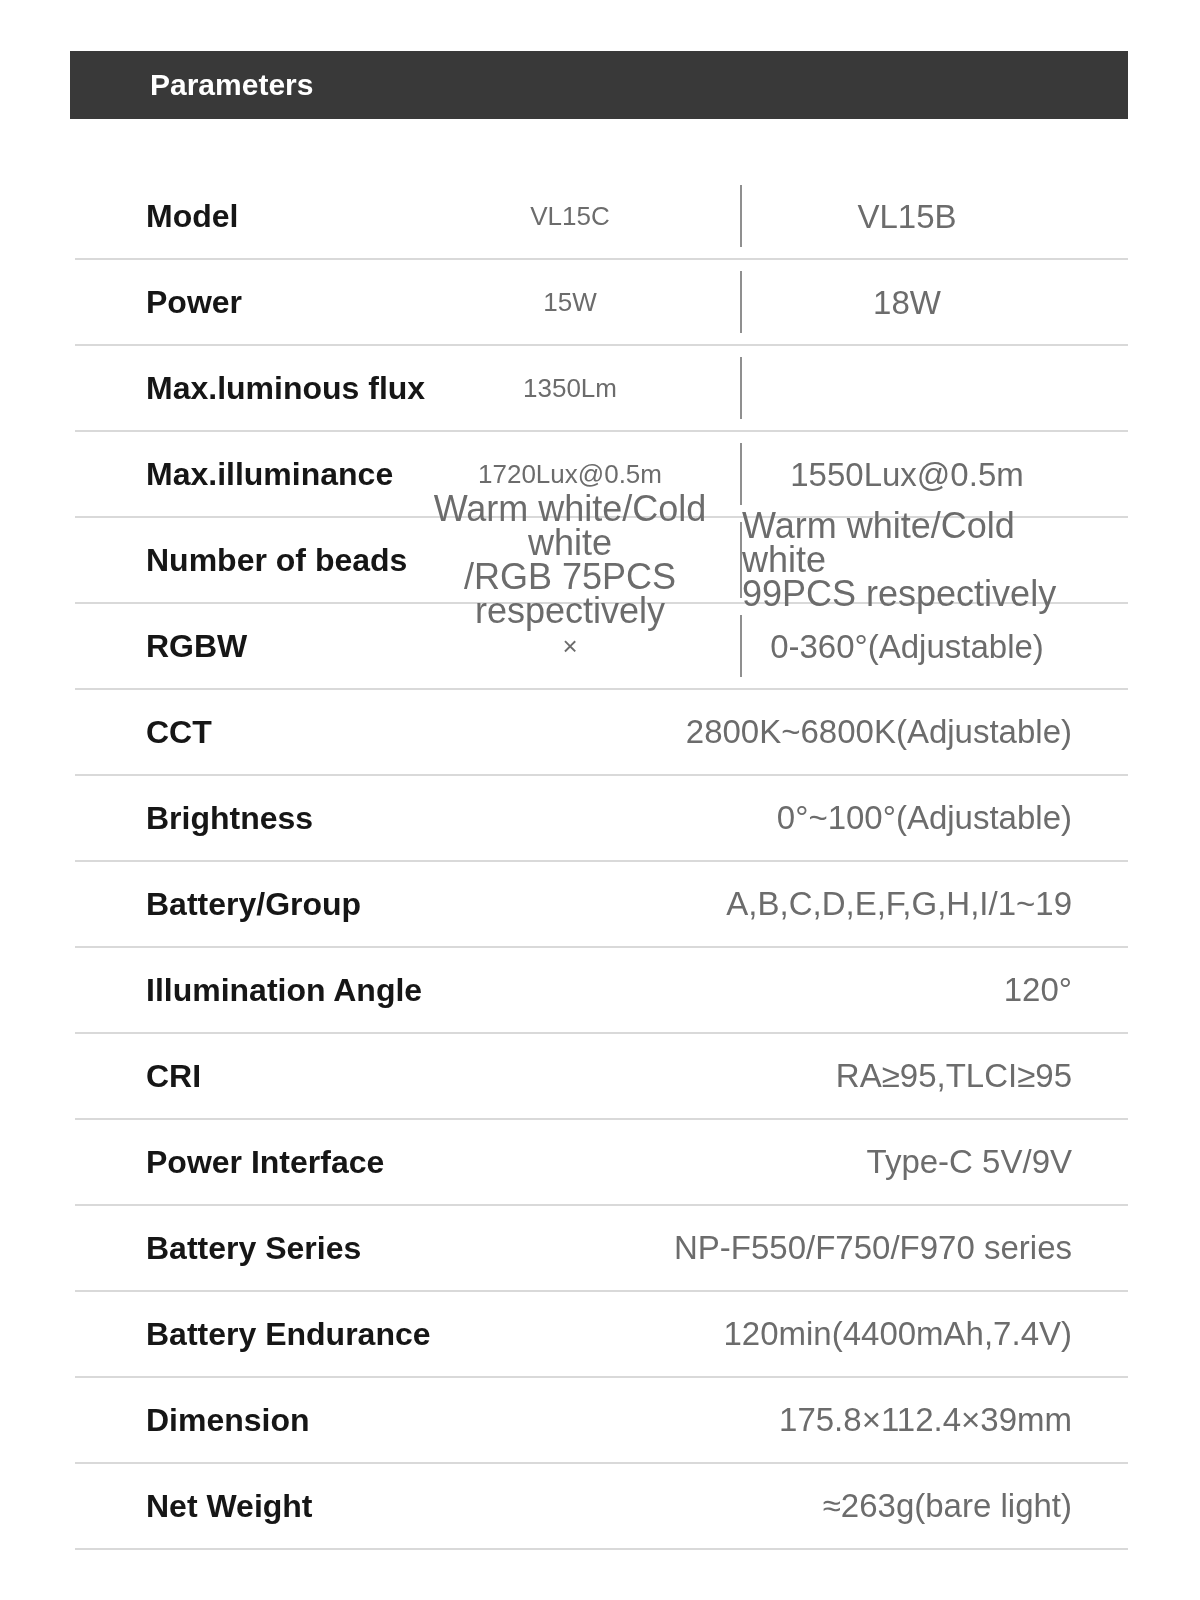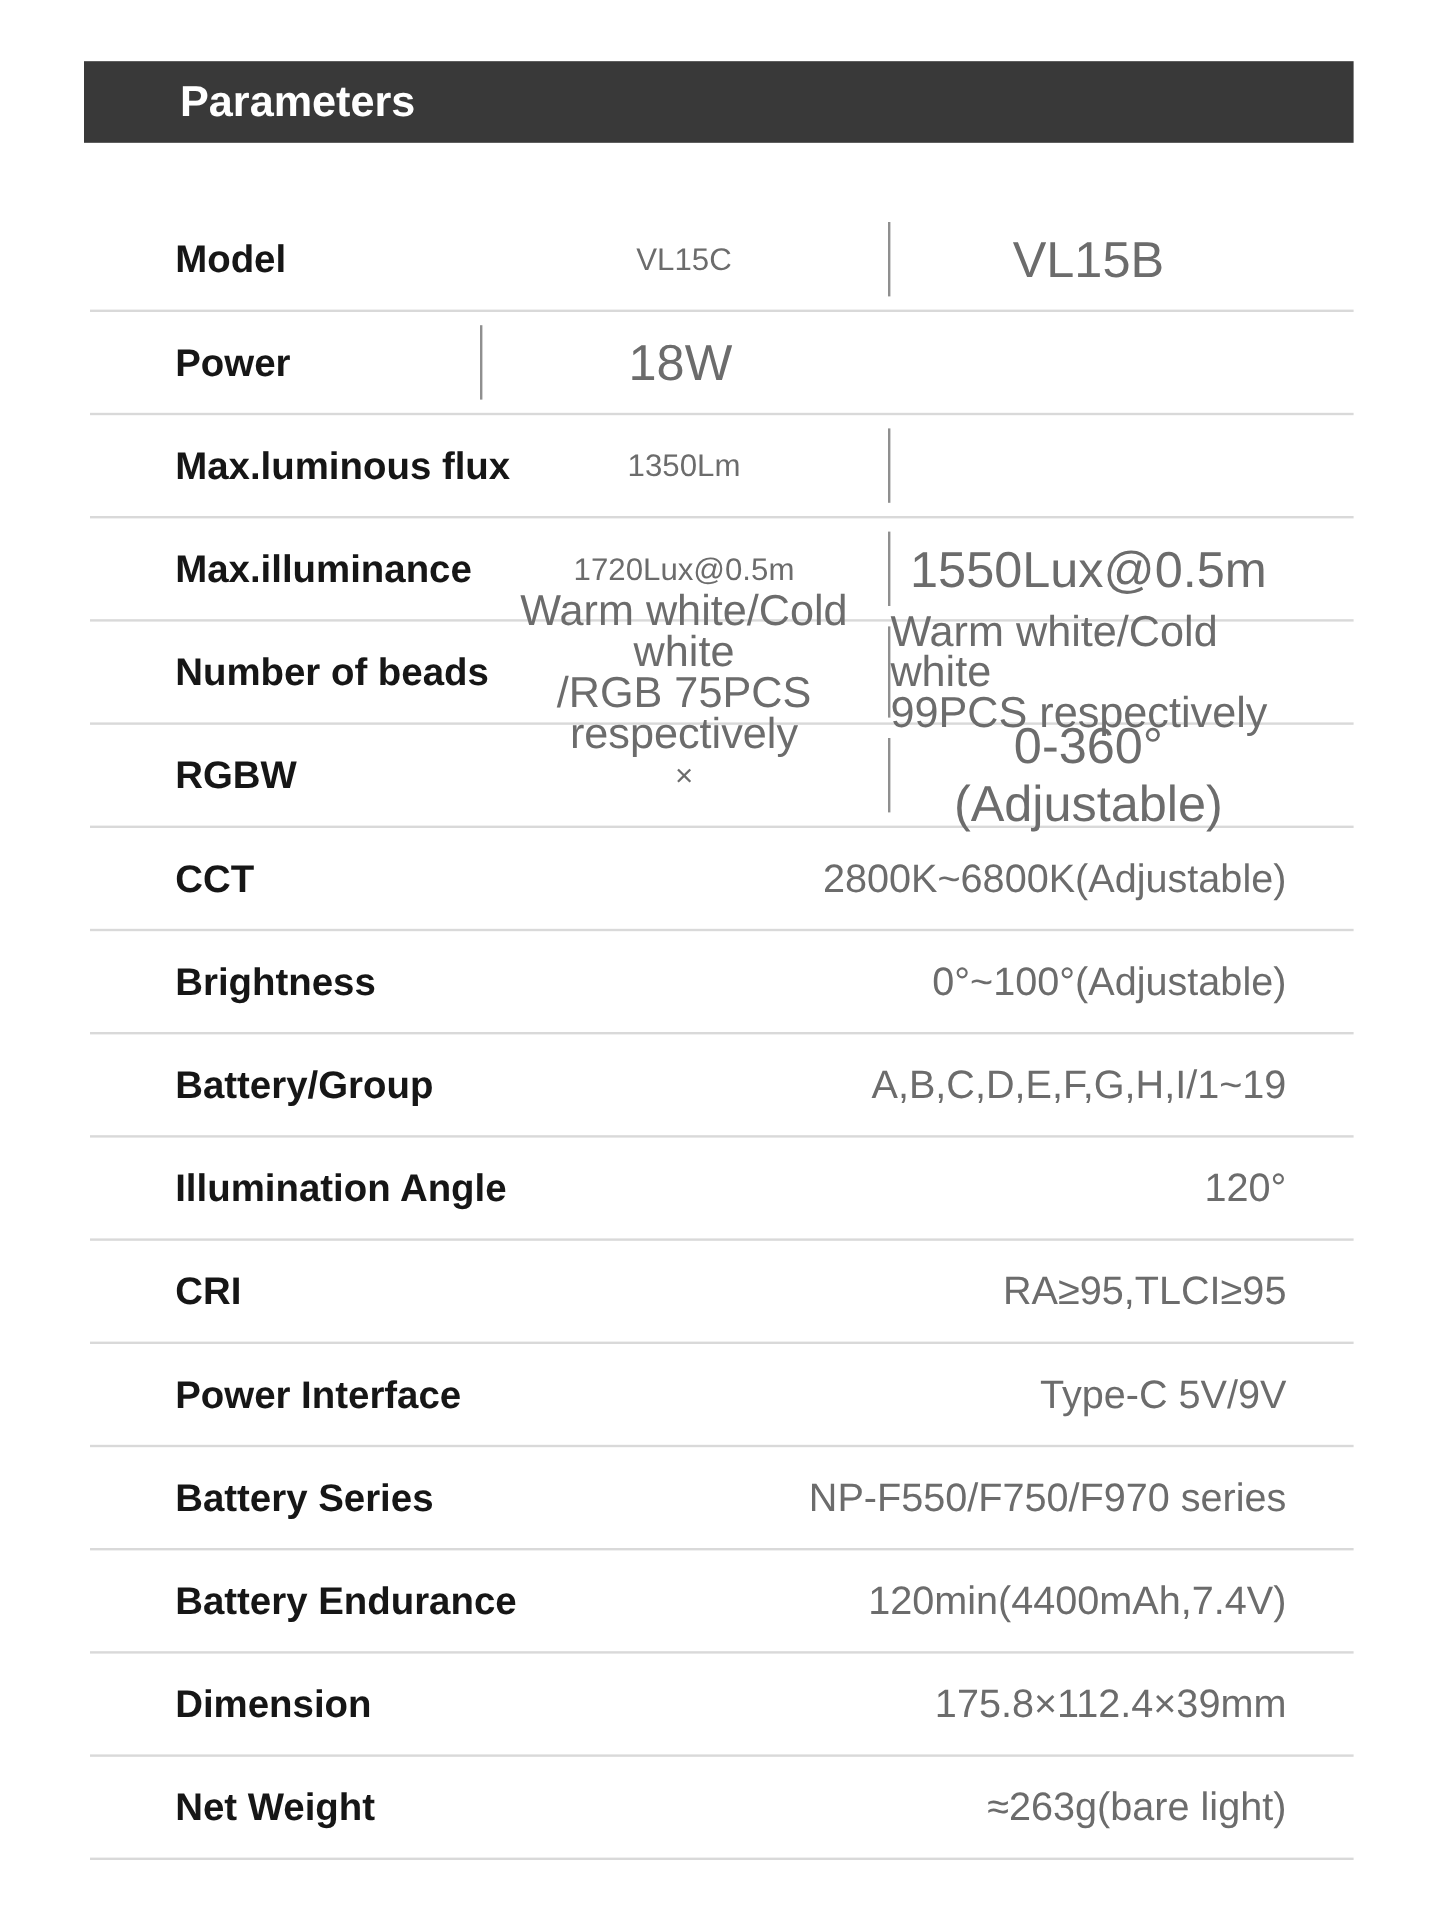--- a/index.html
+++ b/index.html
@@ -14,35 +14,35 @@
   body{
     width:1200px;height:1600px;position:relative;
     font-family:"Liberation Sans","DejaVu Sans",sans-serif;
     -webkit-font-smoothing:antialiased;
   }
   .header-bar{
     position:absolute;left:70px;top:51px;width:1058px;height:68px;
     background:var(--header-bg);display:flex;align-items:center;
   }
   .header-title{
-    color:#ffffff;font-weight:bold;font-size:36px;padding-left:80px;line-height:1;
+    color:#ffffff;font-weight:bold;font-size:30px;padding-left:80px;line-height:1;
   }
   .spec-table{
     position:absolute;left:75px;top:174px;width:1053px;
   }
   .row{
     display:flex;align-items:center;height:84px;border-bottom:2px solid var(--line);
   }
   .cell-label{
     flex:0 0 325px;width:325px;box-sizing:border-box;padding-left:71px;
     font-weight:bold;font-size:32px;color:var(--label);white-space:nowrap;
     overflow:visible;
   }
   .cell-v1{flex:0 0 340px;text-align:center;font-size:26px;color:var(--value);}
-  .cell-v2{flex:0 0 330px;text-align:center;font-size:42px;color:var(--value);}
+  .cell-v2{flex:0 0 330px;text-align:center;font-size:33px;color:var(--value);}
   .cell-merged{flex:0 0 672px;text-align:right;font-size:33px;color:var(--value);}
   .vdiv{flex:0 0 2px;width:2px;height:62px;background:var(--vline);}
   .row.small .cell-v1,.row.small .cell-v2{font-size:36px;line-height:34px;}
   .row.small .vdiv{height:76px;}
   .lines{display:inline-block;text-align:center;vertical-align:middle;}
   .lines.left{text-align:left;}
 </style>
 </head>
 <body>
 
@@ -52,20 +52,21 @@
 
 <div class="spec-table">
     <div class="row">
       <div class="cell-label">Model</div>
       <div class="cell-v1"><div class="lines"><div class="line">VL15C</div></div></div>
       <div class="vdiv"></div>
       <div class="cell-v2"><div class="lines"><div class="line">VL15B</div></div></div>
     </div>
     <div class="row">
       <div class="cell-label">Power</div>
+      <div class="cell-v1"><div class="lines"><div class="line">15W</div></div></div>
       <div class="vdiv"></div>
       <div class="cell-v2"><div class="lines"><div class="line">18W</div></div></div>
     </div>
     <div class="row">
       <div class="cell-label">Max.luminous flux</div>
       <div class="cell-v1"><div class="lines"><div class="line">1350Lm</div></div></div>
       <div class="vdiv"></div>
     </div>
     <div class="row">
       <div class="cell-label">Max.illuminance</div>

